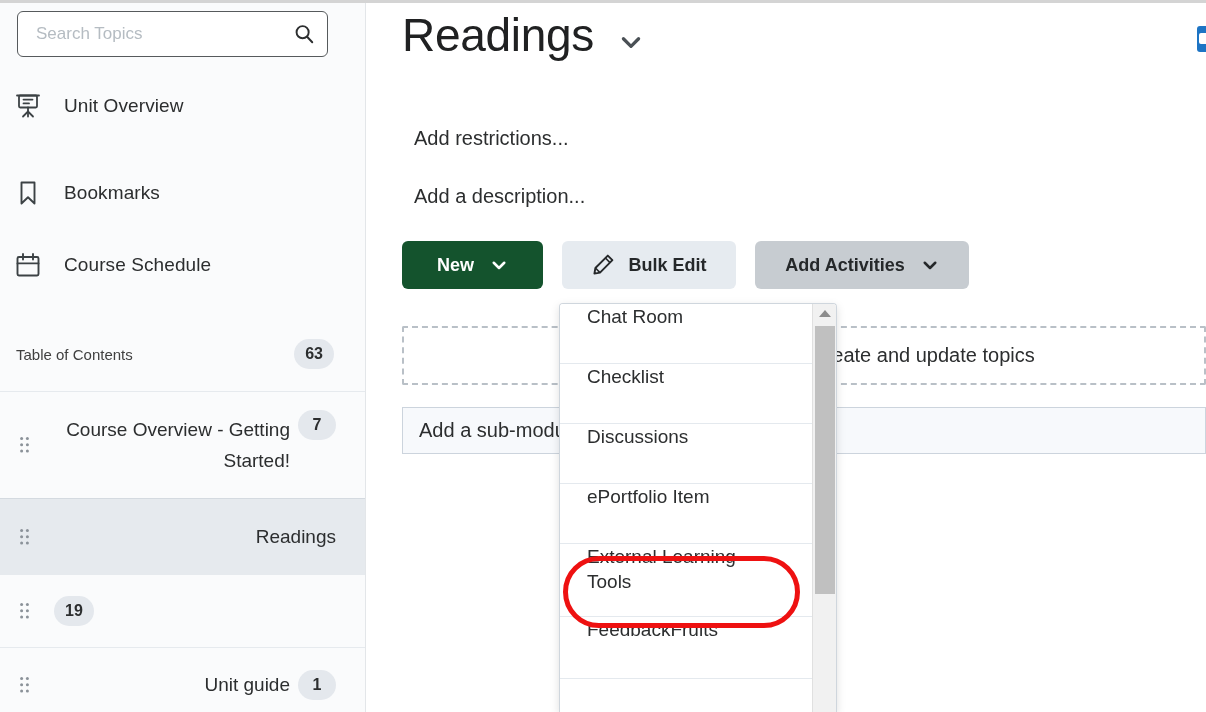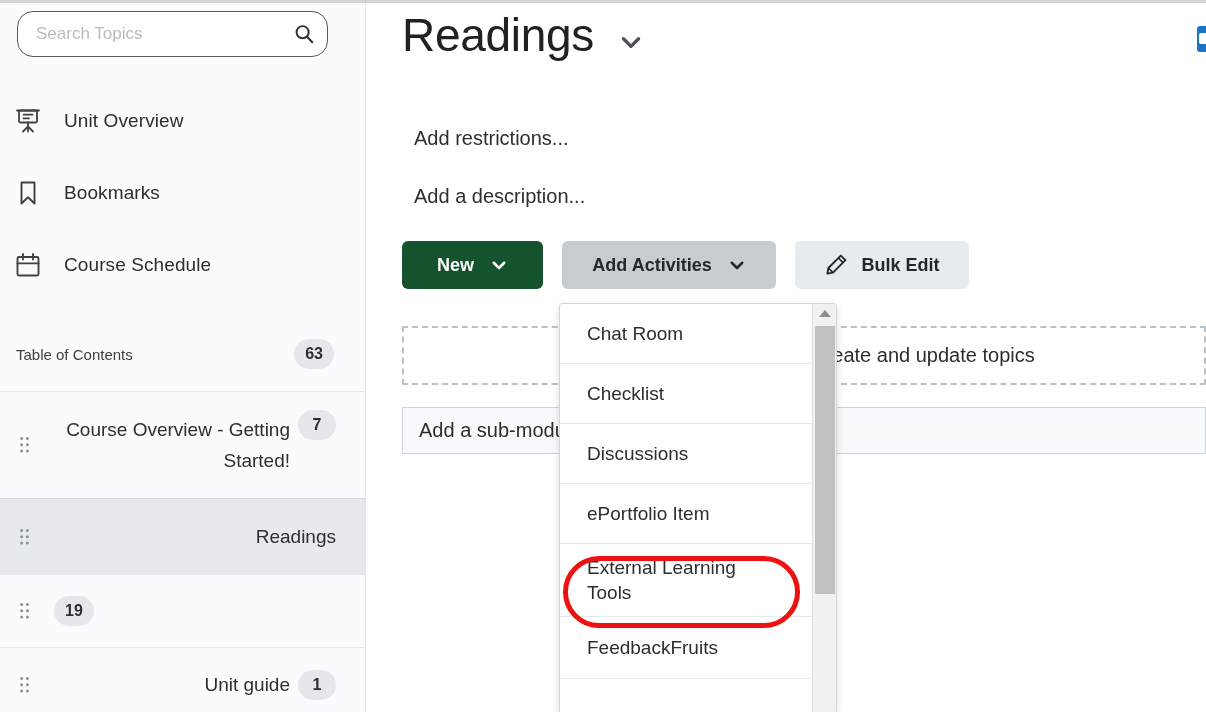--- a/index.html
+++ b/index.html
@@ -37,21 +37,21 @@
   }
 
   .search-wrap {
     position: absolute;
     left: 17px; top: 8px;
     width: 311px; height: 46px;
   }
   .search-box {
     width: 100%; height: 100%;
     border: 1.6px solid #565a5c;
-    border-radius: 16px;
+    border-radius: 6px;
     background: #ffffff;
     display: flex;
     align-items: center;
     padding: 0 12px 0 18px;
   }
   .search-box input {
     flex: 1;
     border: none;
     outline: none;
     font-family: "Liberation Sans", sans-serif;
@@ -244,21 +244,20 @@
     overflow: hidden;
   }
   .menu-list {
     position: absolute;
     left: 0; top: 0;
     width: 253px;
   }
   .menu-item {
     border-bottom: 1px solid #e4e9ee;
     display: flex;
-    align-items: center;
     padding-left: 27px;
     padding-right: 12px;
     font-size: 19px;
     color: #2c2e2f;
     cursor: pointer;
     background: #ffffff;
   }
   .menu-item .mi-label { line-height: 25px; }
 
   
@@ -316,21 +315,21 @@
         <input type="text" value="" placeholder="Search Topics" style="">
         <span class="search-icon">
           <svg viewBox="0 0 24 24" fill="none" stroke="currentColor" stroke-width="2.1" stroke-linecap="round">
               <circle cx="10.5" cy="10" r="6.6"></circle>
               <line x1="15.4" y1="15" x2="21" y2="21"></line>
             </svg>
         </span>
       </div>
     </div>
 
-    <div class="quicklink" style="top:95px">
+    <div class="quicklink" style="top:80px">
       <span class="ql-icon">
         <svg viewBox="0 0 28 28" fill="none" stroke="currentColor" stroke-width="1.8" stroke-linecap="round">
           <rect x="5" y="3.5" width="18" height="12" rx="1.2"></rect>
           <line x1="3" y1="3.5" x2="25" y2="3.5"></line>
           <line x1="9.5" y1="7.6" x2="18.5" y2="7.6"></line>
           <line x1="9.5" y1="11.4" x2="15" y2="11.4"></line>
           <line x1="14" y1="15.5" x2="14" y2="24.5"></line>
           <line x1="14" y1="19.5" x2="9" y2="24.5"></line>
           <line x1="14" y1="19.5" x2="19" y2="24.5"></line>
         </svg>
@@ -453,39 +452,39 @@
     <div class="btn-row">
       <button class="btn btn-primary">
         <span>New</span>
         <span class="caret">
           <svg viewBox="0 0 24 24" fill="none" stroke="currentColor" stroke-width="3.4" stroke-linecap="round" stroke-linejoin="round">
               <polyline points="5,9 12,16 19,9"></polyline>
             </svg>
         </span>
       </button>
 
-      <button class="btn btn-secondary">
-        <span>Add Activities</span>
-        <span class="caret">
-          <svg viewBox="0 0 24 24" fill="none" stroke="currentColor" stroke-width="3.4" stroke-linecap="round" stroke-linejoin="round">
-              <polyline points="5,9 12,16 19,9"></polyline>
-            </svg>
-        </span>
-      </button>
-
       <button class="btn btn-tertiary">
         <span class="pencil">
           <svg viewBox="0 0 24 24" fill="none" stroke="currentColor" stroke-width="1.9" stroke-linejoin="round">
             <path d="M16.8 2.6 l4.6 4.6 l-12.4 12.4 l-5.6 1 l1 -5.6 z"></path>
             <line x1="14.4" y1="5" x2="19" y2="9.6" stroke-width="1.6"></line>
             <line x1="4.4" y1="15" x2="9" y2="19.6" stroke-width="1.6"></line>
           </svg>
         </span>
         <span>Bulk Edit</span>
       </button>
+
+      <button class="btn btn-secondary">
+        <span>Add Activities</span>
+        <span class="caret">
+          <svg viewBox="0 0 24 24" fill="none" stroke="currentColor" stroke-width="3.4" stroke-linecap="round" stroke-linejoin="round">
+              <polyline points="5,9 12,16 19,9"></polyline>
+            </svg>
+        </span>
+      </button>
     </div>
 
     <div class="dropzone">
       <span class="dropzone-text">Drag and drop files here to create and update topics</span>
     </div>
 
     <div class="submodule">
       <span class="submodule-text">Add a sub-module</span>
     </div>
 

